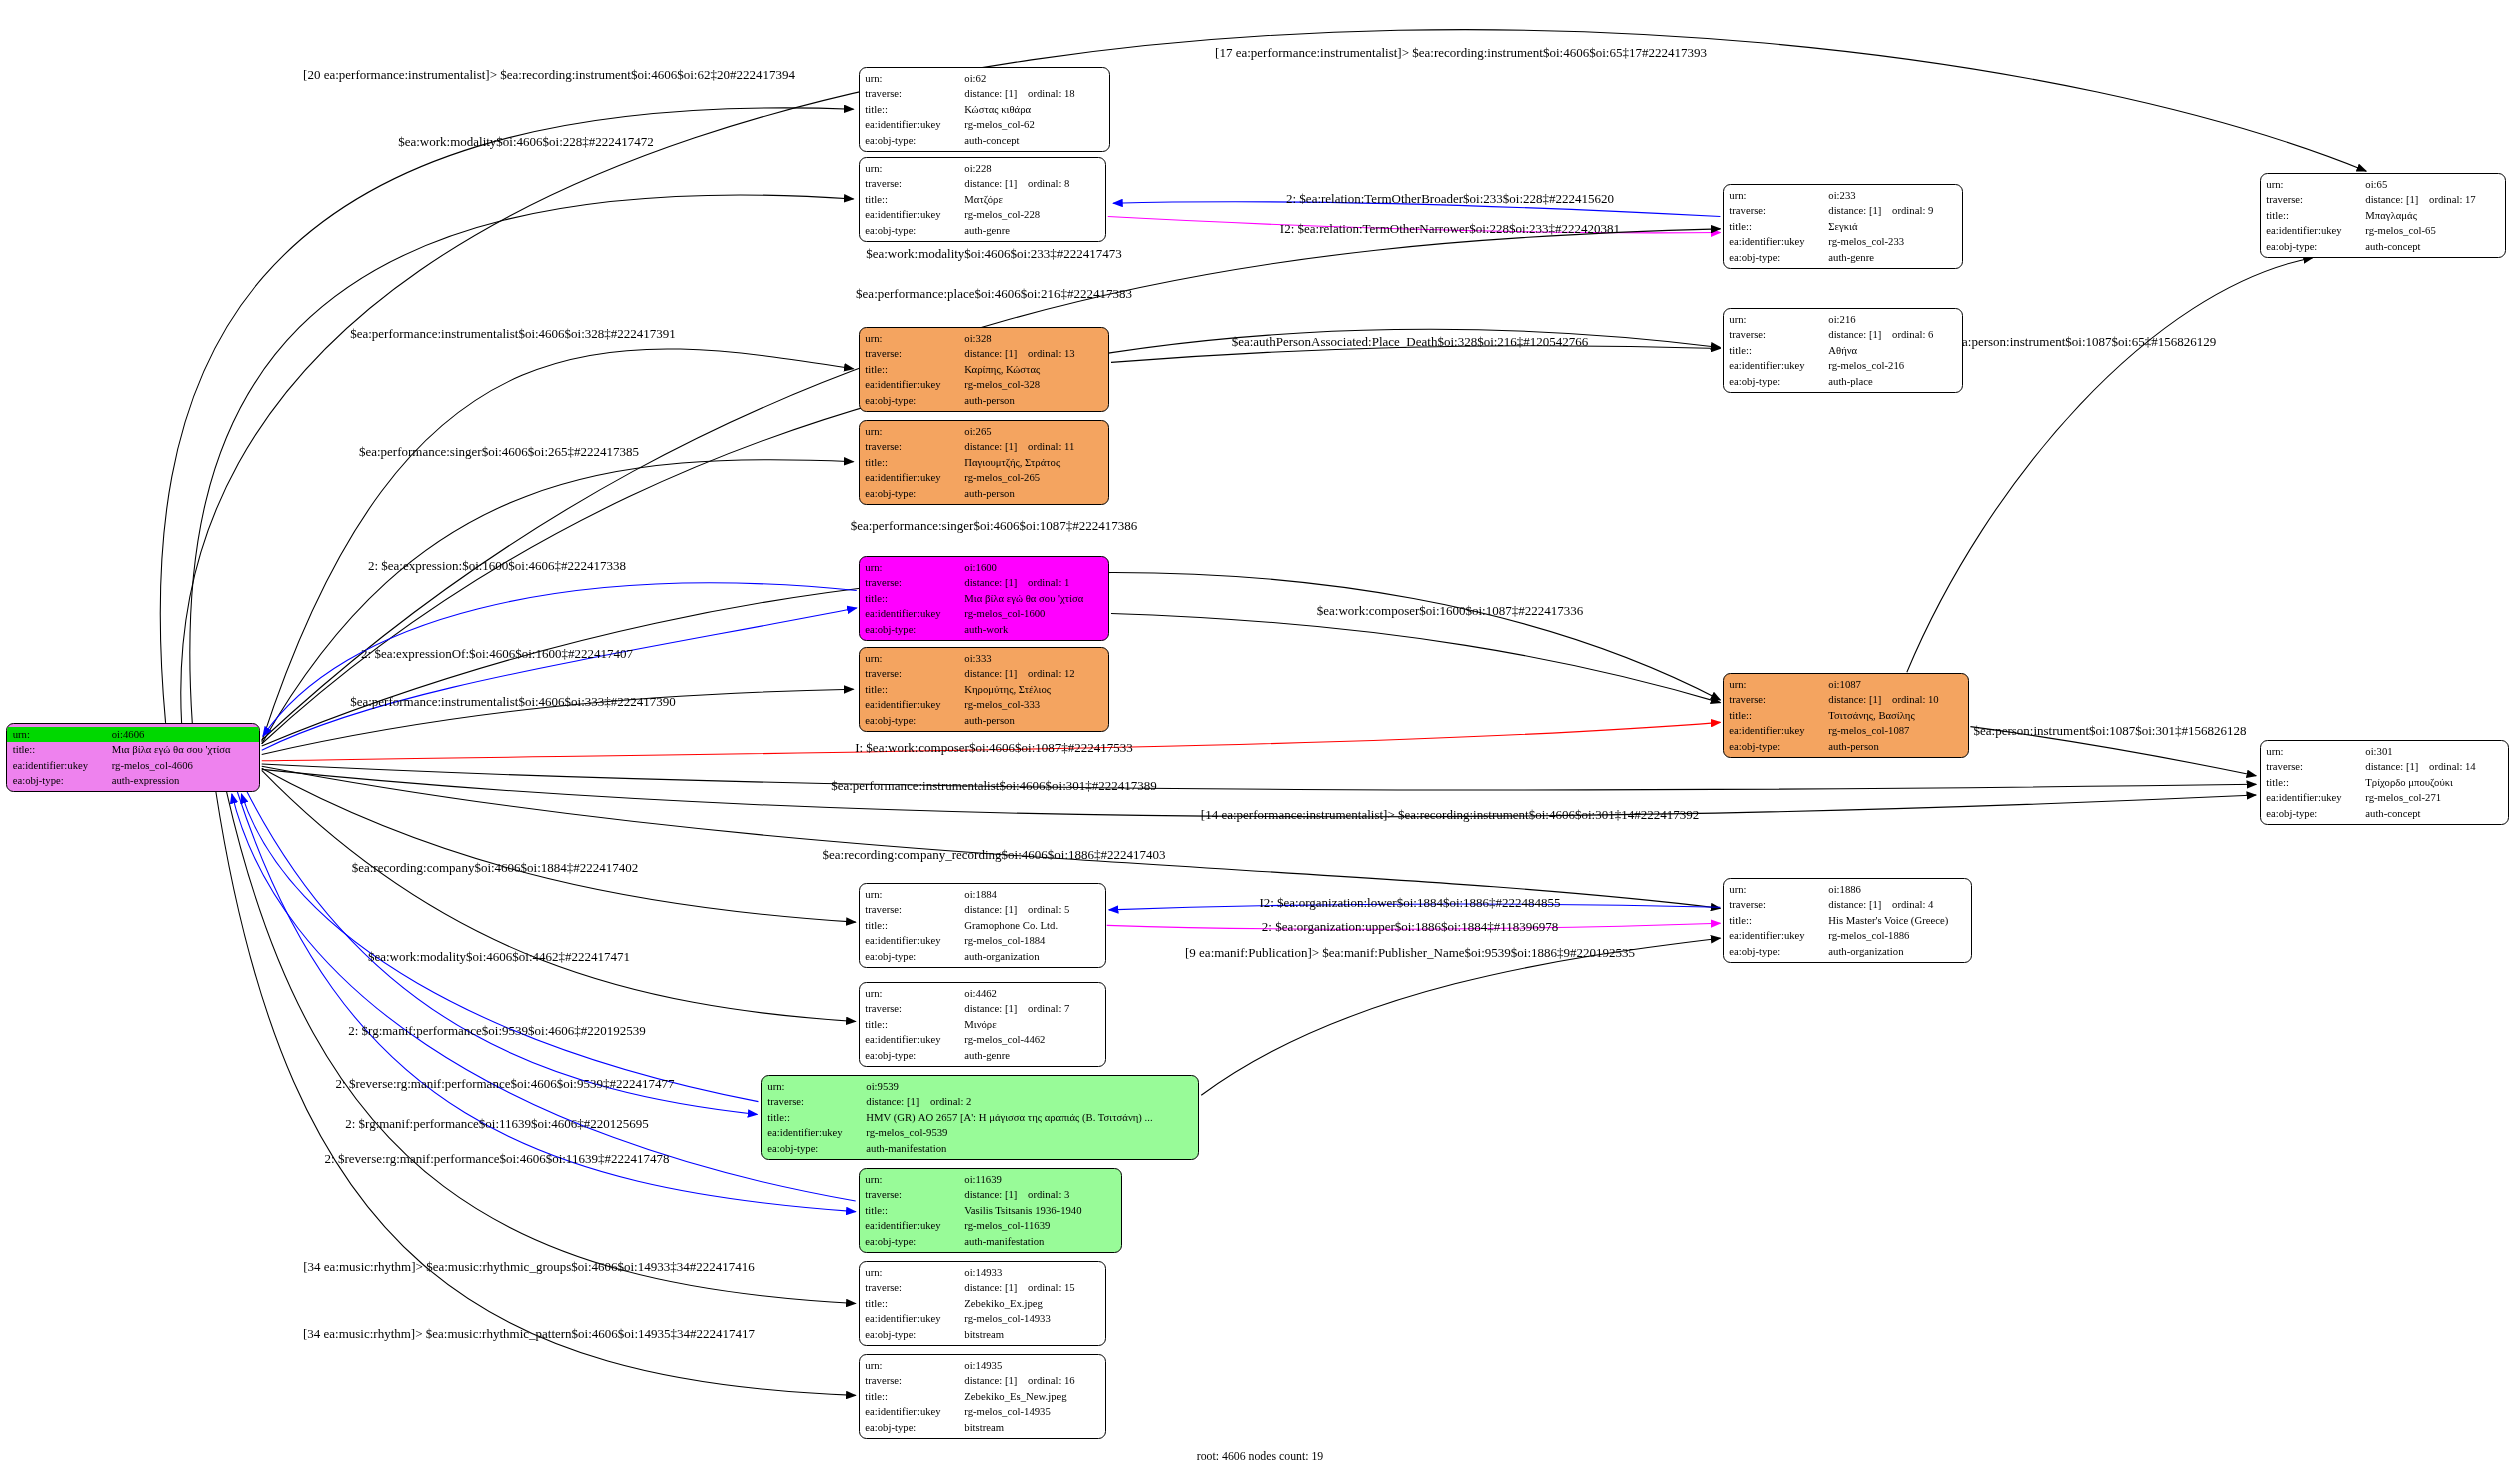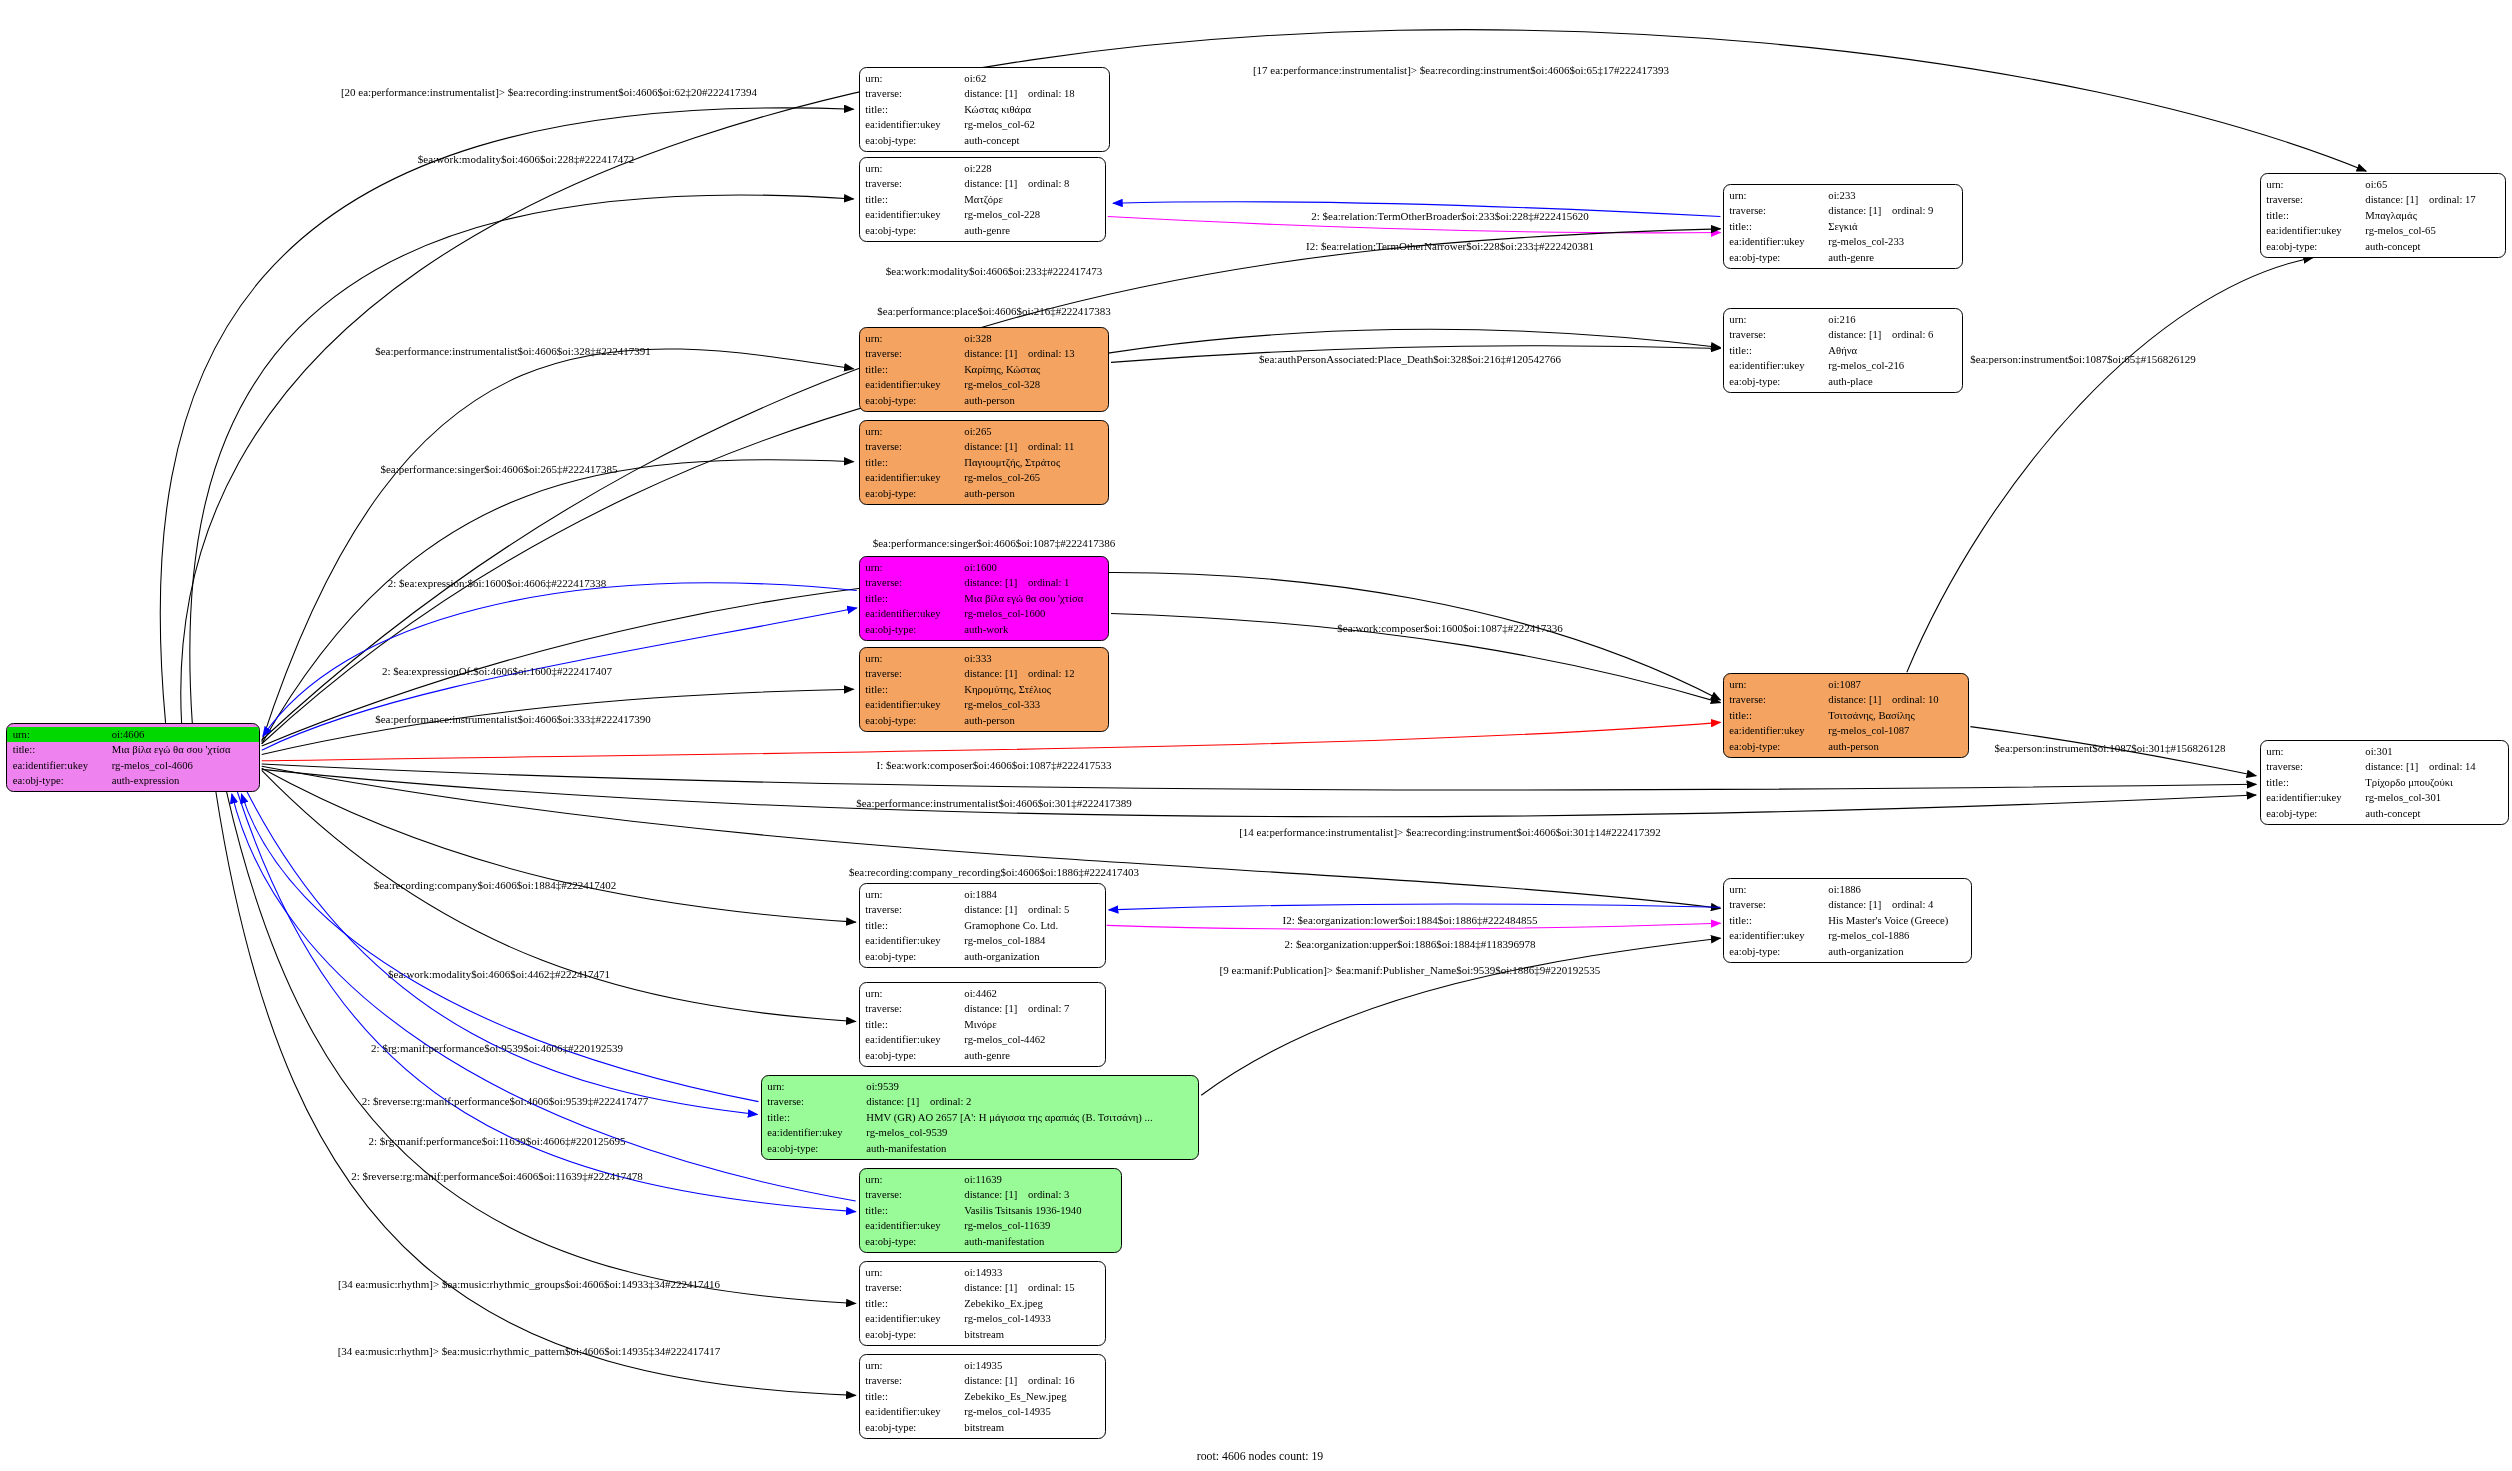--- a/index.html
+++ b/index.html
@@ -11,21 +11,21 @@
   .er{fill:none;stroke:#ff0000;stroke-width:2;}
   .node{position:absolute;border:0.8px solid #000;border-radius:7.5px;background:#ffffff;font-size:10.7px;line-height:15.5px;overflow:hidden;box-sizing:border-box;padding:2.7px 0;}
   .row{display:flex;white-space:pre;padding:0 5.3px;}
   .k{flex:0 0 99px;}
   .v{flex:1 1 auto;}
   .source{background:#ee82ee;}
   .source .row-urn{background:#00d800;}
   .person{background:#f4a460;}
   .work{background:#ff00ff;}
   .manif{background:#98fb98;}
-  .elabel{position:absolute;transform:translate(-50%,-50%);font-size:11px;white-space:nowrap;color:#000;margin-top:17px;}
+  .elabel{position:absolute;transform:translate(-50%,-50%);font-size:13px;white-space:nowrap;color:#000;}
   .footer{position:absolute;left:8px;right:0;top:1449px;text-align:center;font-size:11.8px;}
 </style>
 </head>
 <body>
 
 <div class="canvas">
 
 <svg class="edges" width="2512" height="1472" viewBox="0 0 4703 2755">
   <defs>
     <marker id="mk" markerWidth="10" markerHeight="8" refX="9" refY="4" orient="auto">
@@ -192,21 +192,21 @@
   <div class="row"><span class="k">traverse:</span><span class="v">distance: [1]    ordinal: 10</span></div>
   <div class="row"><span class="k">title::</span><span class="v">Τσιτσάνης, Βασίλης</span></div>
   <div class="row"><span class="k">ea:identifier:ukey</span><span class="v">rg-melos_col-1087</span></div>
   <div class="row"><span class="k">ea:obj-type:</span><span class="v">auth-person</span></div>
 </div>
 
 <div class="node" style="left:2260px;top:740px;width:249px">
   <div class="row row-urn"><span class="k">urn:</span><span class="v">oi:301</span></div>
   <div class="row"><span class="k">traverse:</span><span class="v">distance: [1]    ordinal: 14</span></div>
   <div class="row"><span class="k">title::</span><span class="v">Τρίχορδο μπουζούκι</span></div>
-  <div class="row"><span class="k">ea:identifier:ukey</span><span class="v">rg-melos_col-301</span></div>
+  <div class="row"><span class="k">ea:identifier:ukey</span><span class="v">rg-melos_col-271</span></div>
   <div class="row"><span class="k">ea:obj-type:</span><span class="v">auth-concept</span></div>
 </div>
 
 <div class="node" style="left:859px;top:883px;width:247px">
   <div class="row row-urn"><span class="k">urn:</span><span class="v">oi:1884</span></div>
   <div class="row"><span class="k">traverse:</span><span class="v">distance: [1]    ordinal: 5</span></div>
   <div class="row"><span class="k">title::</span><span class="v">Gramophone Co. Ltd.</span></div>
   <div class="row"><span class="k">ea:identifier:ukey</span><span class="v">rg-melos_col-1884</span></div>
   <div class="row"><span class="k">ea:obj-type:</span><span class="v">auth-organization</span></div>
 </div>

